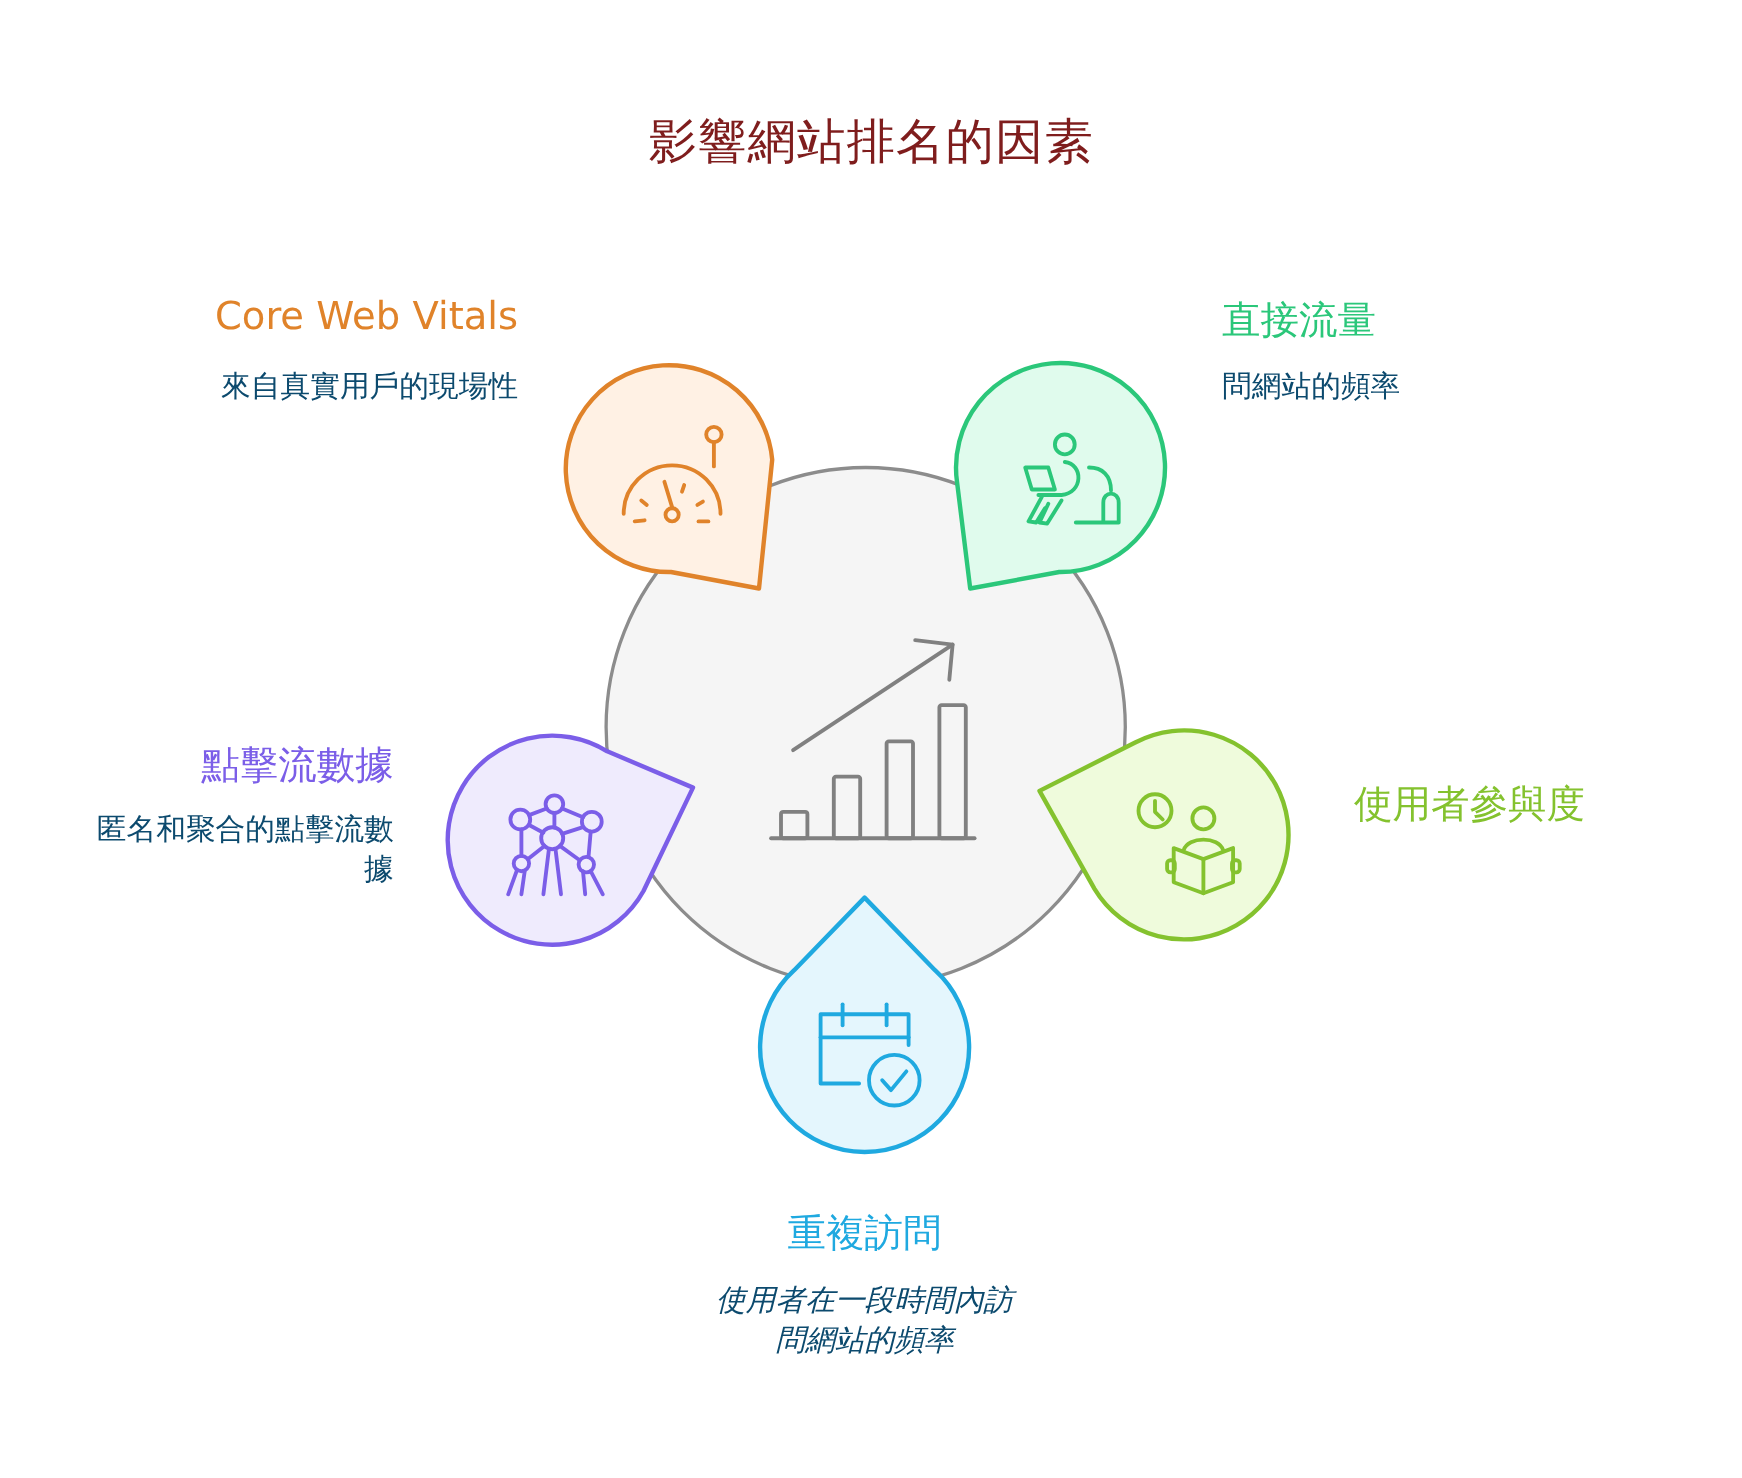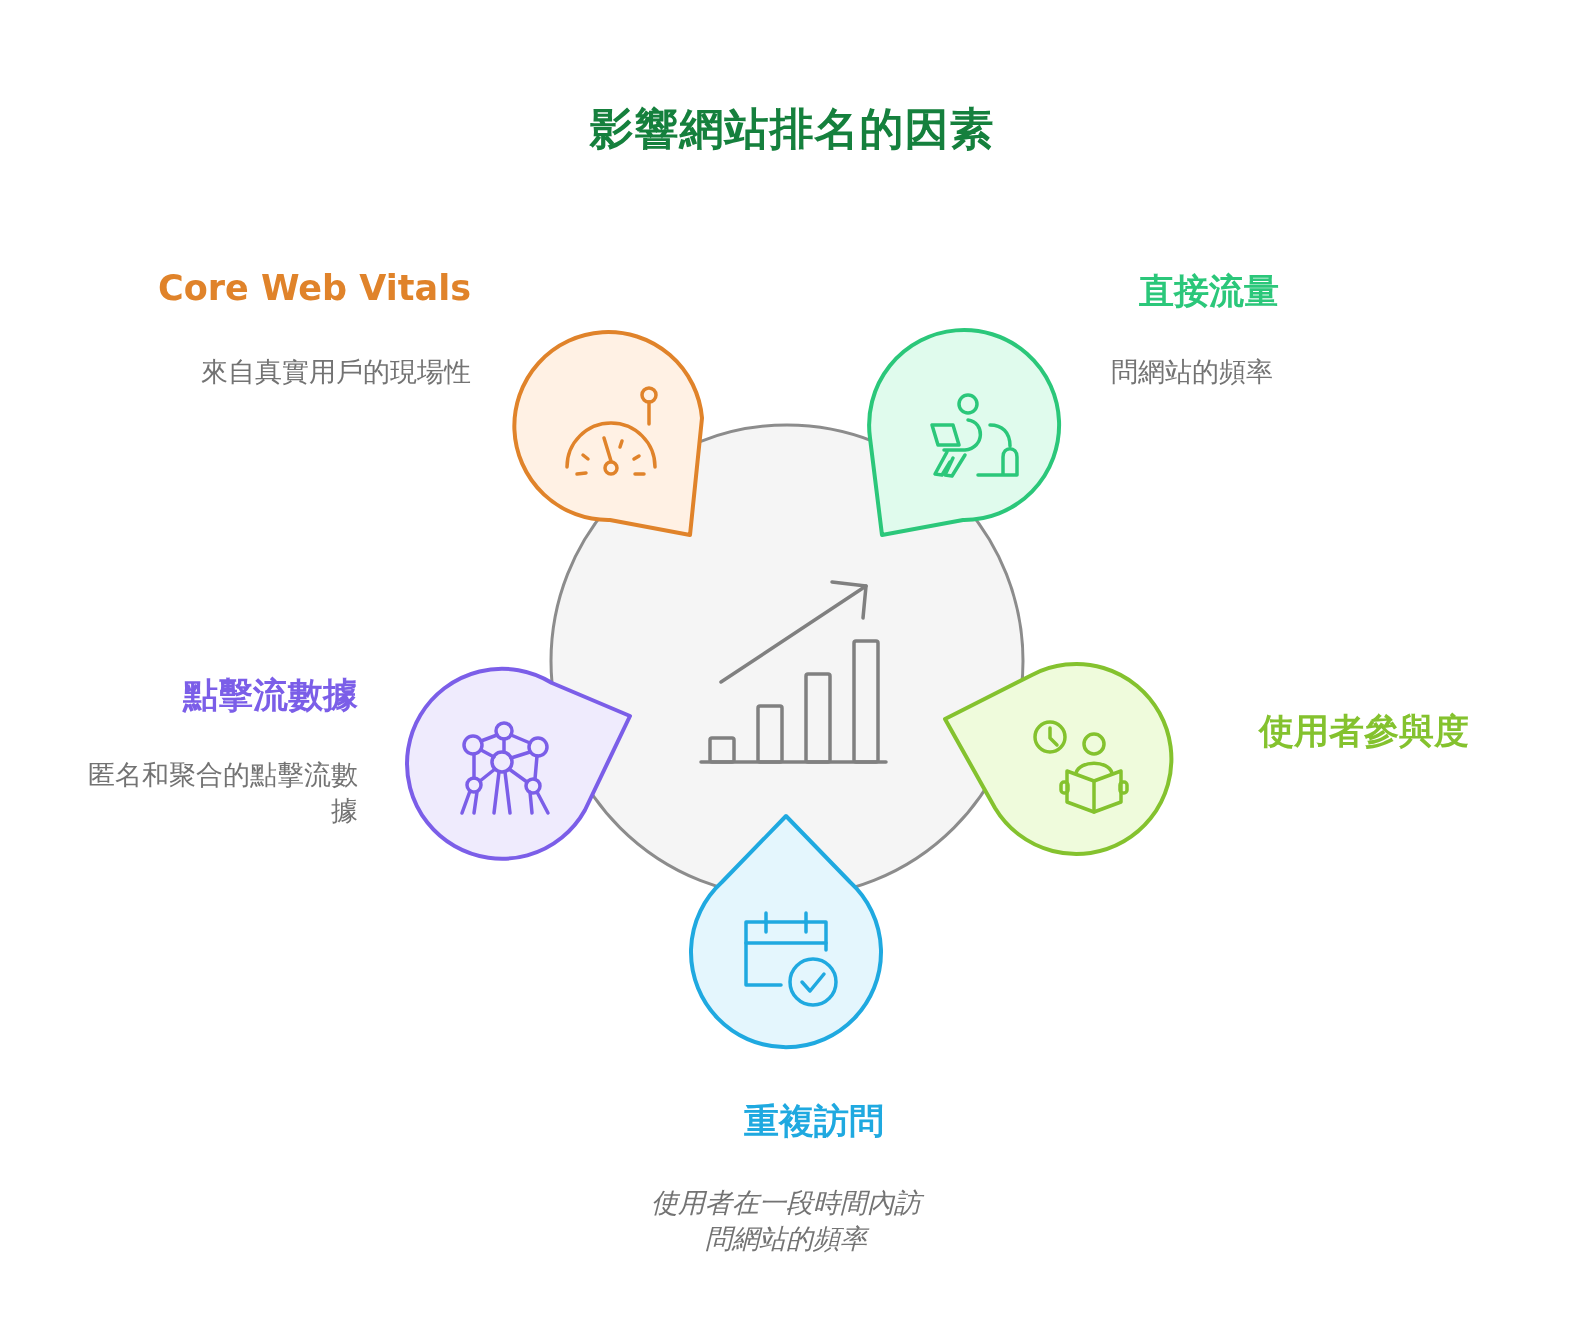--- a/index.html
+++ b/index.html
@@ -1,22 +1,22 @@
 <!DOCTYPE html>
 <html><head>
 <meta charset="utf-8">
 <style>
   html, body { margin: 0; padding: 0; background: #ffffff; }
   body { width: 1584px; height: 1344px; position: relative; overflow: hidden;
          font-family: "DejaVu Sans", "Liberation Sans", sans-serif; }
   .title { position: absolute; left: 0; top: 100px; width: 1584px; text-align: center;
-           font-size: 44px; font-weight: bold; color: #15803d; letter-spacing: 1px; }
+           font-size: 44px; font-weight: normal; color: #7f1d1d; letter-spacing: 1px; }
   svg.diagram { position: absolute; left: 0; top: 0; }
-  .heading { position: absolute; font-size: 35px; font-weight: bold; white-space: nowrap; margin-left: 28px; }
-  .desc { position: absolute; font-size: 27px; color: #737373; line-height: 36px; margin-top: 20px; }
+  .heading { position: absolute; font-size: 35px; font-weight: normal; white-space: nowrap; }
+  .desc { position: absolute; font-size: 27px; color: #0c4a6e; line-height: 36px; }
   .right-align { text-align: right; }
   .left-align { text-align: left; }
   .center-align { text-align: center; }
 </style>
 </head>
 <body>
 
 <div class="title">影響網站排名的因素</div>
 
 <svg class="diagram" width="1584" height="1344" viewBox="0 0 1584 1344" xmlns="http://www.w3.org/2000/svg">

